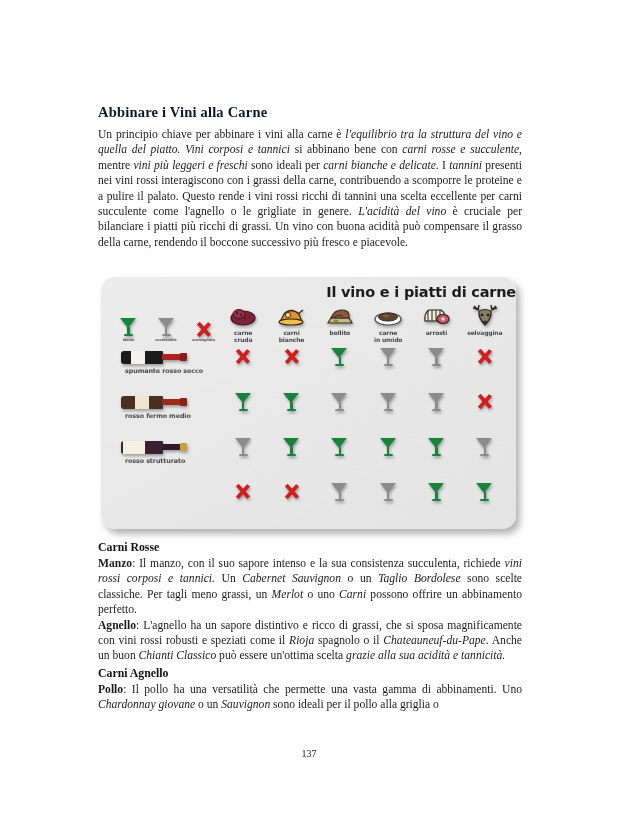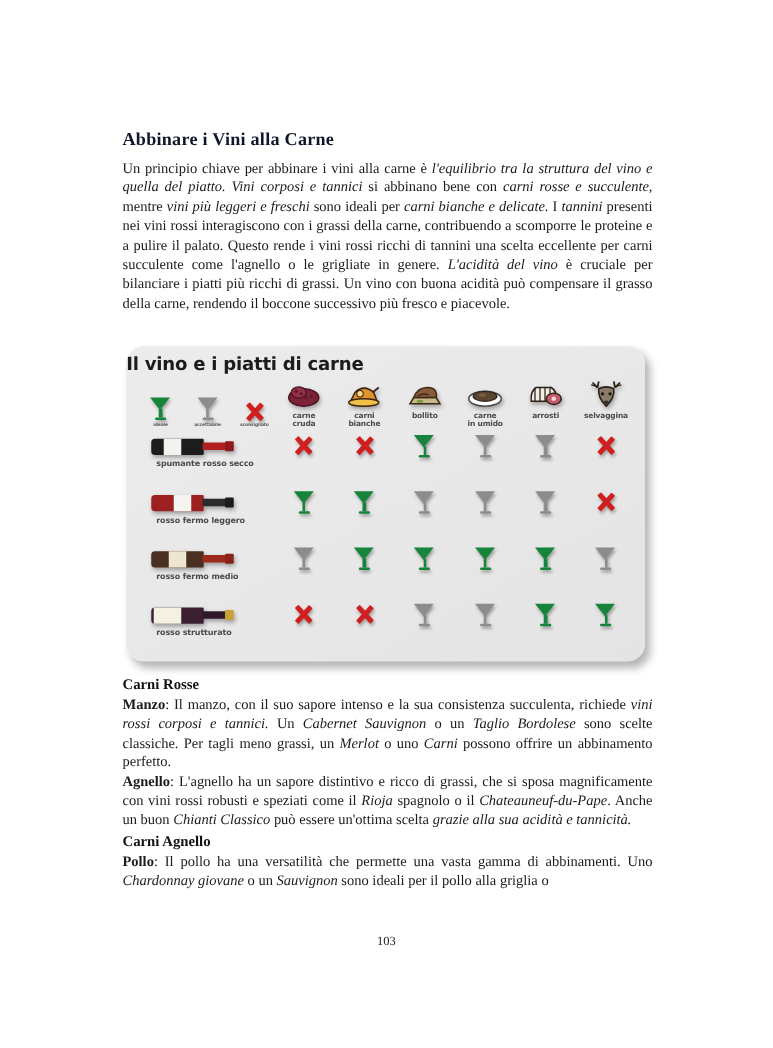--- a/index.html
+++ b/index.html
@@ -70,21 +70,21 @@
     width: 415px;
     height: 252px;
     background: linear-gradient(150deg, #ececec 0%, #e9e9e9 40%, #e4e4e4 100%);
     border-radius: 14px;
     box-shadow: 4px 5px 7px rgba(0,0,0,0.30);
   }
   .fig-title {
     position: absolute;
     left: 0; right: 0;
     top: 7px;
-    text-align: left;
+    text-align: right;
     font-family: "DejaVu Sans", "Liberation Sans", sans-serif;
     font-size: 14.5px;
     font-weight: bold;
     color: #1c1c1c;
     letter-spacing: -0.2px;
   }
 
   
   .legend-block {
     position: absolute;
@@ -390,29 +390,20 @@
           <div class="bottle">
             <div class="bot-body" style="background:#1c1c1c"></div>
             <div class="bot-neck" style="background:#b02020"></div>
             <div class="bot-tip" style="background:#8e1a1a"></div>
             <div class="bot-label" style="left:10px;background:#f4f2ee"></div>
           </div>
           <div class="row-cap">spumante rosso secco</div>
         </div>
         <div class="row-label">
           <div class="bottle">
-            <div class="bot-body" style="background:#9c2020"></div>
-            <div class="bot-neck" style="background:#2b2b2b"></div>
-            <div class="bot-tip" style="background:#1c1c1c"></div>
-            <div class="bot-label" style="left:18px;background:#f6f4f0"></div>
-          </div>
-          <div class="row-cap">rosso fermo leggero</div>
-        </div>
-        <div class="row-label">
-          <div class="bottle">
             <div class="bot-body" style="background:#4a3022"></div>
             <div class="bot-neck" style="background:#9e2a1e"></div>
             <div class="bot-tip" style="background:#8a2218"></div>
             <div class="bot-label" style="left:14px;background:#efe6cf"></div>
           </div>
           <div class="row-cap">rosso fermo medio</div>
         </div>
         <div class="row-label">
           <div class="bottle">
             <div class="bot-body" style="background:#3a2030"></div>
@@ -583,15 +574,15 @@
   </div>
 
   <div class="content" style="top:538px">
     <h2 class="sub-head">Carni Rosse</h2>
     <p class="body-par"><b>Manzo</b>: Il manzo, con il suo sapore intenso e la sua consistenza succulenta, richiede <i>vini rossi corposi e tannici.</i> Un <i>Cabernet Sauvignon</i> o un <i>Taglio Bordolese</i> sono scelte classiche. Per tagli meno grassi, un <i>Merlot</i> o uno <i>Carni</i> possono offrire un abbinamento perfetto.</p>
     <p class="body-par"><b>Agnello</b>: L'agnello ha un sapore distintivo e ricco di grassi, che si sposa magnificamente con vini rossi robusti e speziati come il <i>Rioja</i> spagnolo o il <i>Chateauneuf-du-Pape</i>. Anche un buon <i>Chianti Classico</i> può essere un'ottima scelta <i>grazie alla sua acidità e tannicità.</i></p>
     <h2 class="sub-head">Carni Agnello</h2>
     <p class="body-par"><b>Pollo</b>: Il pollo ha una versatilità che permette una vasta gamma di abbinamenti. Uno <i>Chardonnay giovane</i> o un <i>Sauvignon</i> sono ideali per il pollo alla griglia o</p>
   </div>
 
-  <div class="page-number">103</div>
+  <div class="page-number">137</div>
 
 </div>
 
 </body></html>

